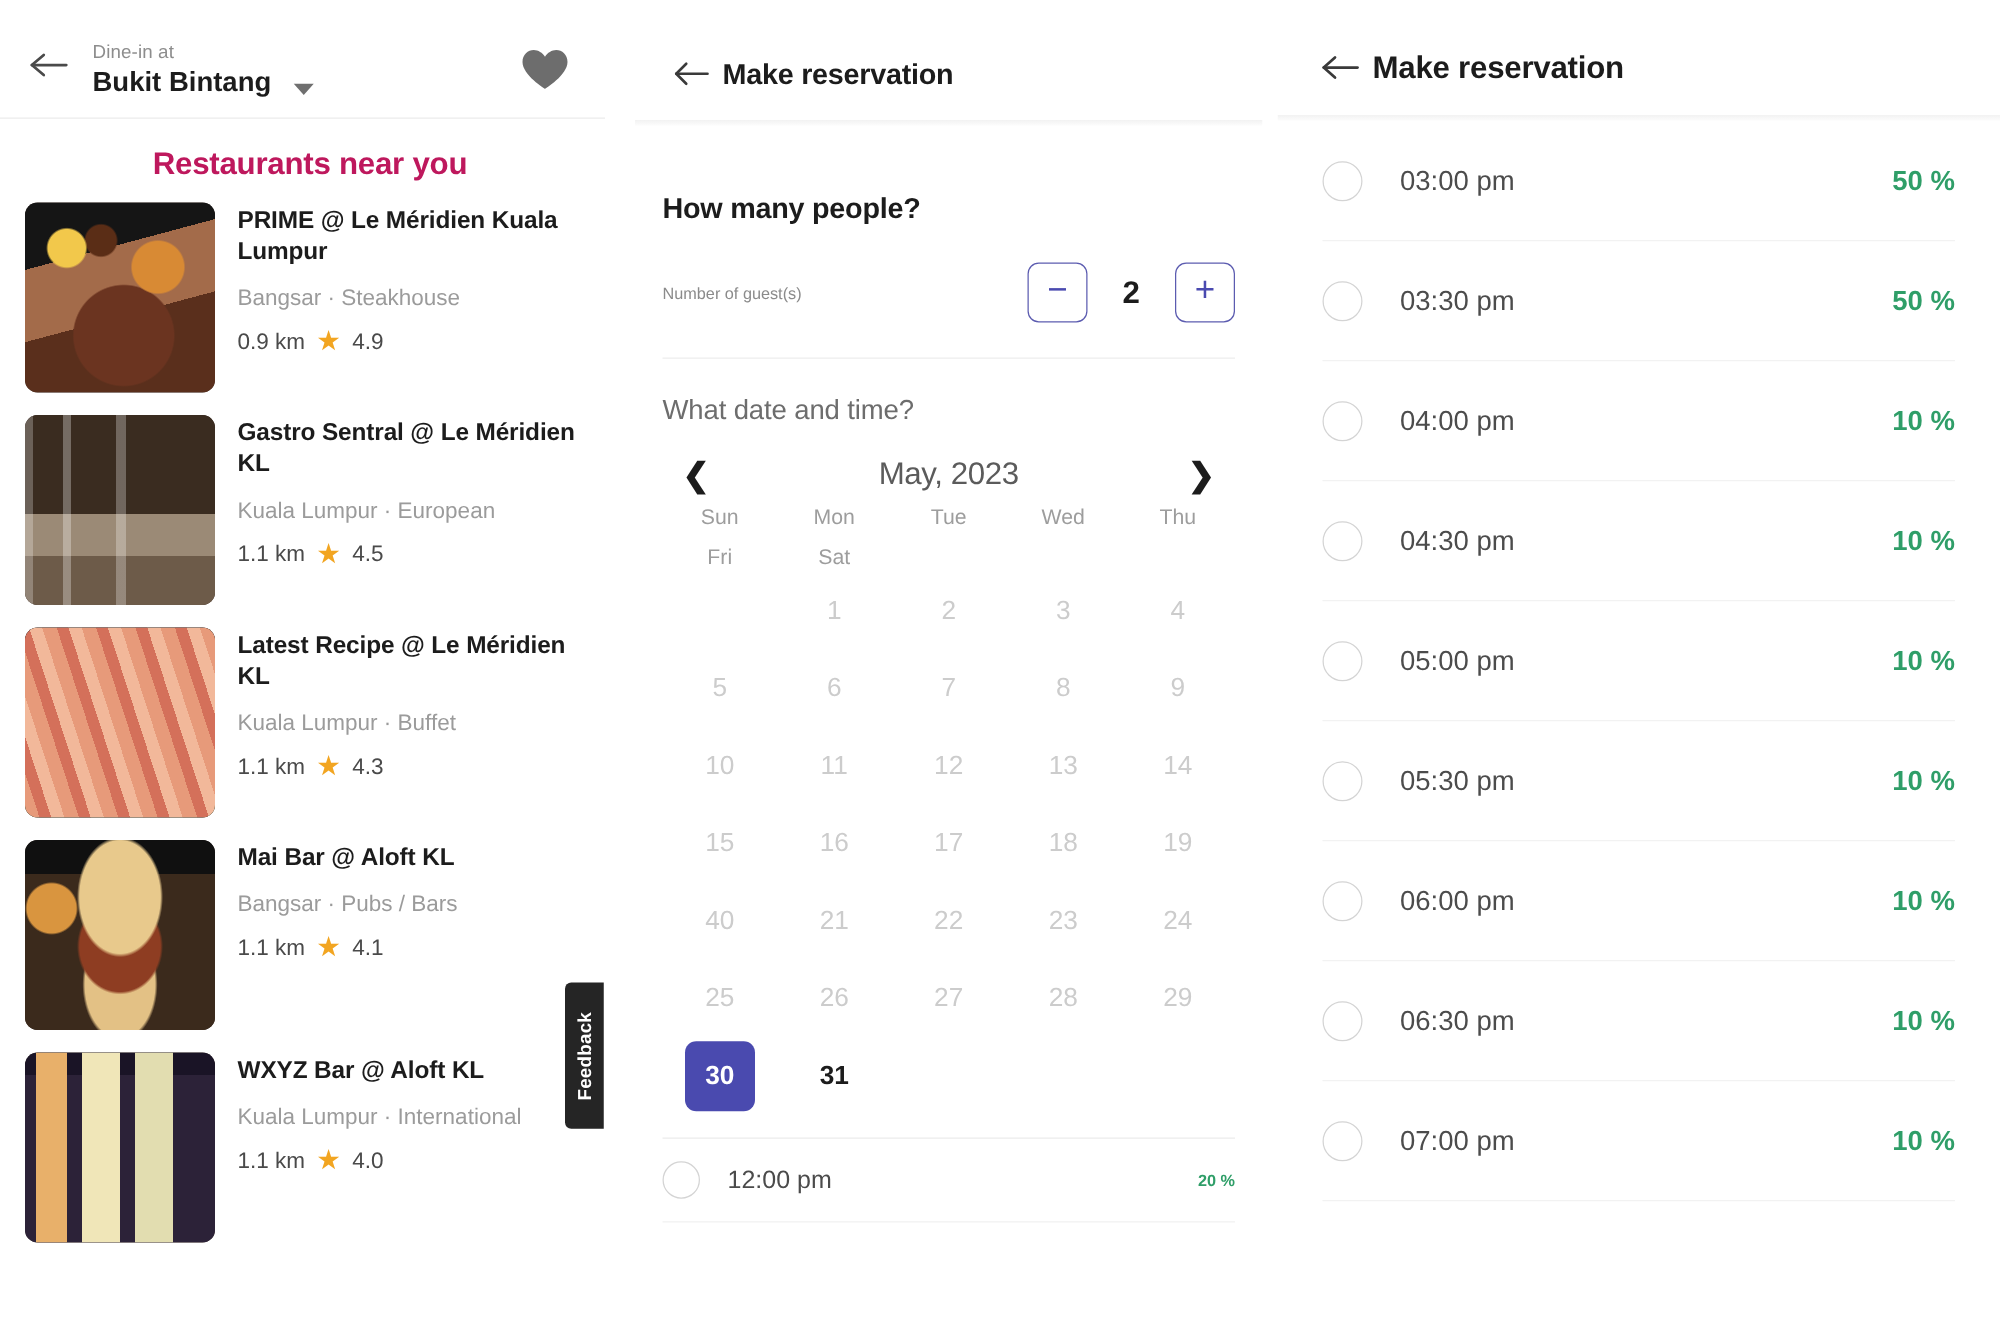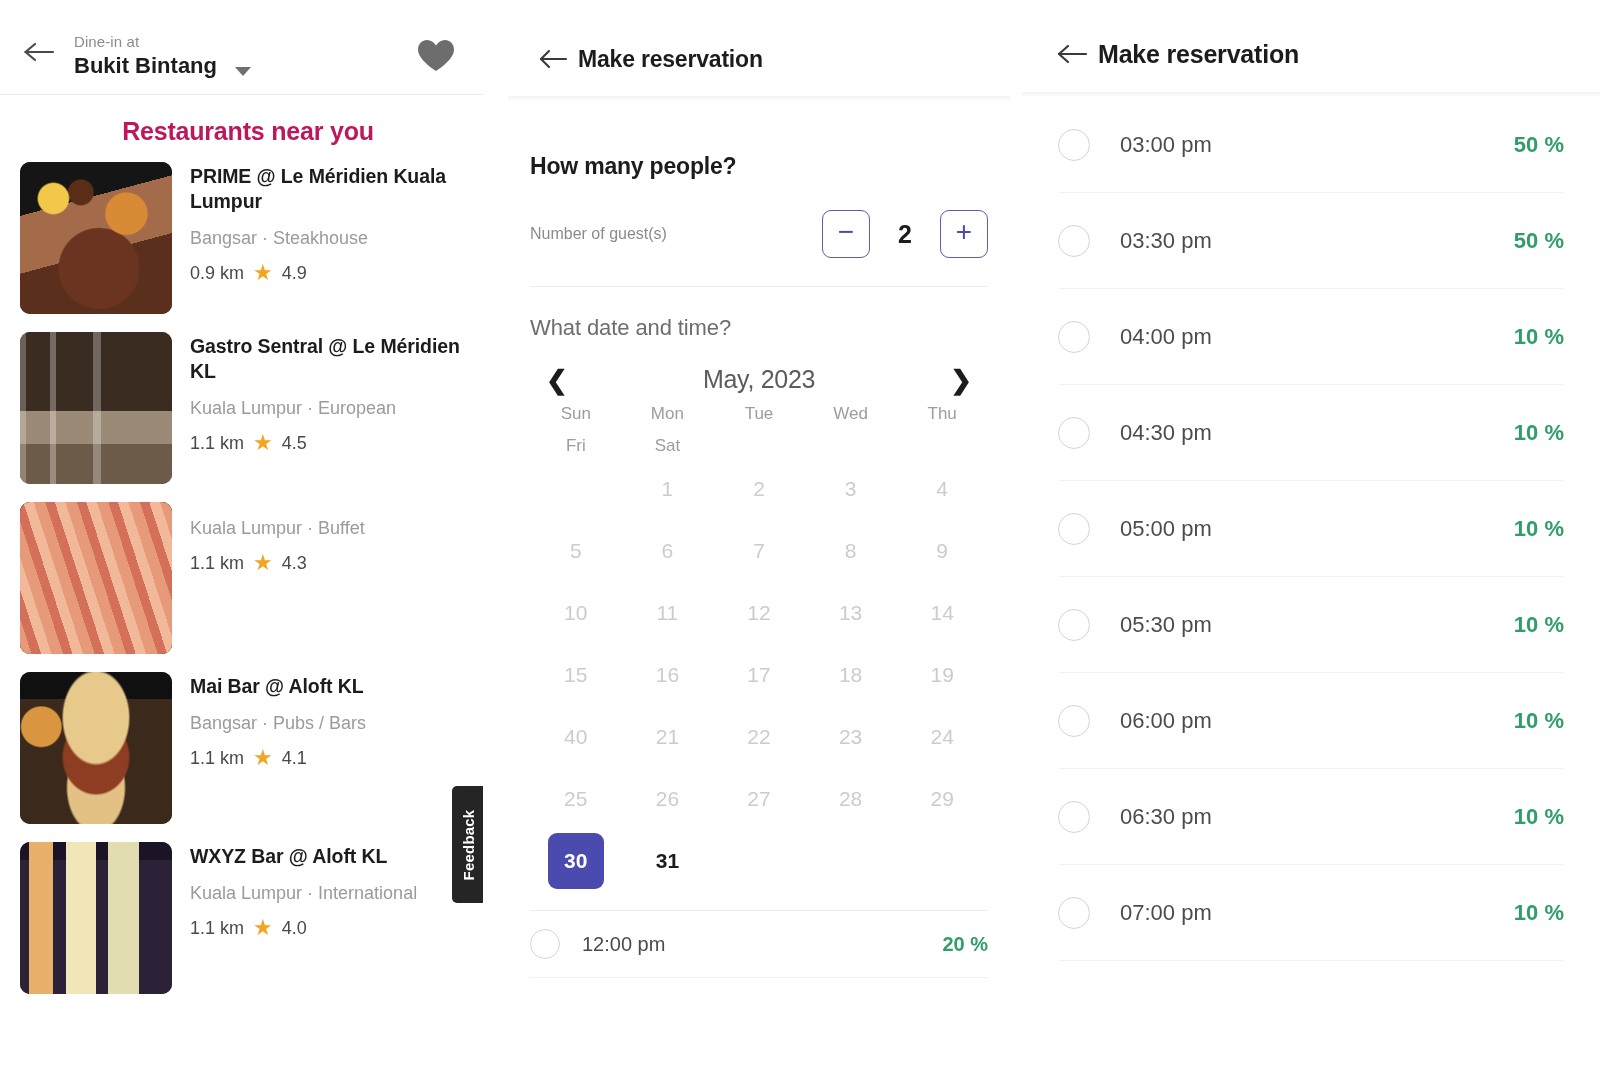--- a/index.html
+++ b/index.html
@@ -87,21 +87,21 @@
 
   .form-body { padding: 0 22px; }
   .q-title {
     font-size: 23px; font-weight: 700; color: #1c1c1c;
     margin-top: 52px; letter-spacing: -.2px;
   }
   .guest-row {
     display: flex; align-items: center; justify-content: space-between;
     margin-top: 30px; padding-bottom: 28px; border-bottom: 1px solid #ededed;
   }
-  .guest-label { font-size: 16px; color: #8b8b8b; }
+  .guest-label { font-size: 13px; color: #8b8b8b; }
   .stepper { display: flex; align-items: center; gap: 24px; }
   .step-btn {
     width: 48px; height: 48px; border: 1.6px solid #5c5cb0; border-radius: 9px;
     background: #fff; color: #4a4ab0; font-size: 28px; line-height: 42px;
     text-align: center; cursor: pointer; font-weight: 400;
   }
   .step-val { font-size: 25px; font-weight: 700; color: #1c1c1c; min-width: 22px; text-align:center; }
 
   .q-sub { font-size: 22px; color: #6d6d6d; margin-top: 28px; letter-spacing: -.1px; }
 
@@ -133,21 +133,21 @@
 
   .slot-row {
     display: flex; align-items: center; padding: 18px 0;
     border-bottom: 1px solid #f1f1f1; cursor: pointer;
   }
   .radio {
     width: 30px; height: 30px; border-radius: 50%;
     border: 1.8px solid #d4d4d4; flex: 0 0 auto;
   }
   .slot-time { font-size: 20px; color: #4b4b4b; margin-left: 22px; flex: 1 1 auto; }
-  .slot-pct { font-size: 20px; font-weight: 700; color: #2f9e68; }
+  .slot-pct { font-size: 13px; font-weight: 700; color: #2f9e68; }
 
   .continue-btn {
     margin-top: 22px; height: 68px; border-radius: 8px; background: #d6d8dc;
     color: #f2f3f5; font-size: 21px; font-weight: 700;
     display: flex; align-items: center; justify-content: center; cursor: pointer;
   }
 
   
   #panel-slots { left: 1022px; width: 578px; height: 997px; }
   .slots-header { position: relative; height: 92px; }
@@ -226,20 +226,21 @@
         </div>
       </div>
 
       <div class="rest-row">
         <div class="thumb">
           <div class="g" style="background:
              repeating-linear-gradient(72deg, #e79a7a 0 11px, #d4705a 11px 20px, #f2b89a 20px 30px),
              linear-gradient(180deg,#16181a 0 32%, #cf8068 32% 86%, #2e4a2a 86% 100%);"></div>
         </div>
         <div class="rest-info">
+          <div class="rest-name">Latest Recipe @ Le Méridien KL</div>
           <div class="rest-meta">Kuala Lumpur · Buffet</div>
           <div class="rest-stat">
             <span>1.1 km</span>
             <span class="star">★</span>
             <span>4.3</span>
           </div>
         </div>
       </div>
 
       <div class="rest-row">

